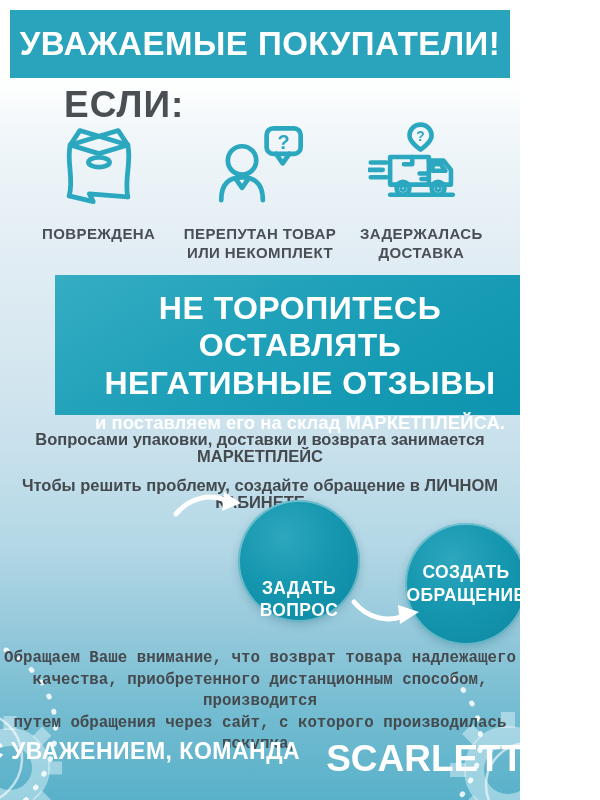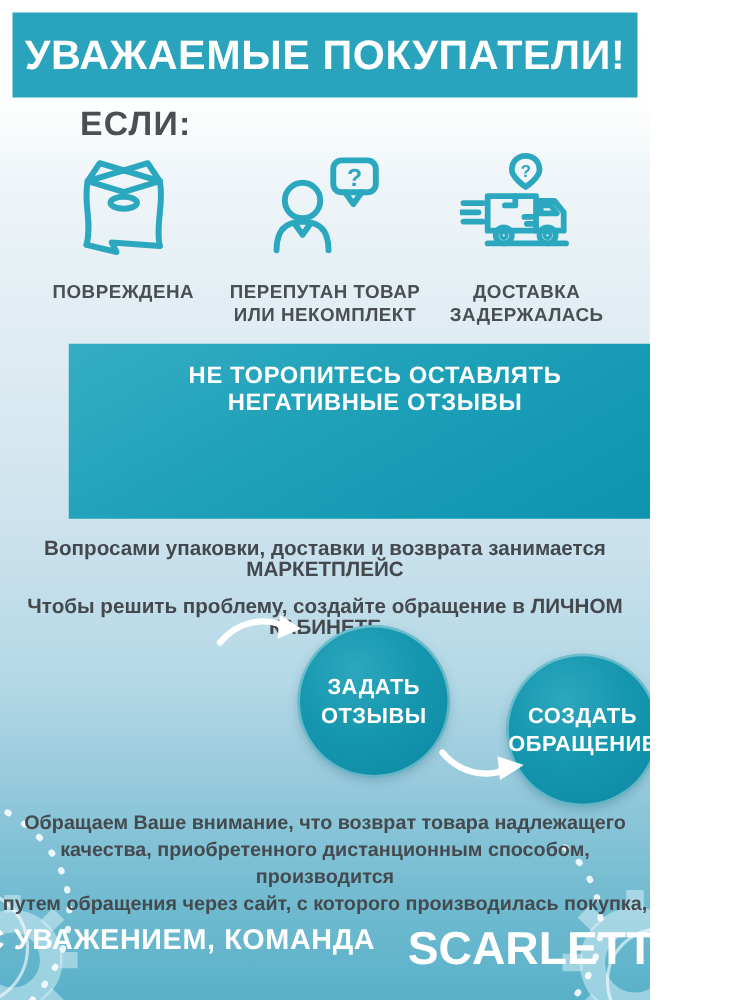--- a/index.html
+++ b/index.html
@@ -21,61 +21,61 @@
     left:10px;right:10px;top:10px;height:68px;
     background:#2aa4bc;
     display:flex;align-items:center;justify-content:center;
   }
   .top-banner-text{
     color:#ffffff;font-size:33px;font-weight:bold;letter-spacing:.5px;white-space:nowrap;
   }
   
   .if-heading{
     left:64px;top:84px;
-    color:#4a4f54;font-size:27px;font-weight:bold;letter-spacing:1px;
+    color:#4a4f54;font-size:37px;font-weight:bold;letter-spacing:1px;
   }
   
   .icons-row{
     left:0;right:0;top:120px;height:145px;
     display:flex;justify-content:space-between;padding:0 18px;box-sizing:border-box;
   }
   .issue-col{width:190px;display:flex;flex-direction:column;align-items:center;}
   .issue-icon{height:96px;display:flex;align-items:flex-end;justify-content:center;}
   .issue-label{
     margin-top:9px;text-align:center;color:#4a4f54;
     font-size:15px;font-weight:bold;line-height:1.25;letter-spacing:.4px;white-space:nowrap;
   }
   .icon-stroke{stroke:#2ba8bf;fill:none;stroke-width:5;stroke-linecap:round;stroke-linejoin:round;}
   .icon-fillmark{fill:#2ba8bf;font-weight:bold;font-family:"Liberation Sans",sans-serif;}
   
   .warning-box{
     left:55px;top:275px;width:490px;height:140px;
     background:linear-gradient(150deg,#35adc3 0%, #1da0b8 45%, #0d93ae 100%);
     text-align:center;box-sizing:border-box;padding-top:15px;
   }
-  .warning-headline{color:#fff;font-size:19px;font-weight:bold;line-height:1.17;letter-spacing:.5px;}
+  .warning-headline{color:#fff;font-size:32px;font-weight:bold;line-height:1.17;letter-spacing:.5px;}
   .warning-subtext{margin-top:9px;color:#fff;font-size:18.5px;font-weight:bold;line-height:1.25;}
   
   .info-block{left:0;right:0;top:431px;text-align:center;}
   .info-line{color:#44494e;font-size:16.5px;font-weight:bold;line-height:1.0;}
   .info-line + .info-line{margin-top:13px;}
   
   .step-circle{
     width:122px;height:122px;border-radius:50%;
     background:radial-gradient(circle at 38% 30%, #2da7bd 0%, #1597af 45%, #0d87a2 100%);
     box-shadow:inset 0 0 0 2px rgba(255,255,255,.35), 0 3px 8px rgba(30,90,110,.25);
     display:flex;align-items:center;justify-content:center;text-align:center;
   }
   .step-label{color:#fff;font-size:17.5px;font-weight:bold;line-height:1.3;letter-spacing:.4px;}
   .arrow-svg{overflow:visible;}
   .arrow-stroke{stroke:#ffffff;stroke-width:5;fill:none;stroke-linecap:round;}
   .arrow-head{fill:#ffffff;}
   
   .notice{left:0;right:0;top:648px;text-align:center;}
-  .notice-line{color:#454a4f;font-size:15.8px;font-weight:bold;line-height:21.5px;}
+  .notice-line{color:#454a4f;font-size:15.8px;font-weight:bold;line-height:21.5px;font-family:Liberation Mono, monospace;}
   
   .footer{
     left:0;right:0;top:738px;height:52px;
     display:flex;justify-content:center;gap:26px;
   }
   .footer-closing{color:#ffffff;font-size:23px;font-weight:bold;letter-spacing:.5px;white-space:nowrap;}
   .brand{color:#ffffff;font-size:37px;font-weight:bold;letter-spacing:0px;white-space:nowrap;display:flex;align-items:flex-start;}
   .brand-reg{font-size:13px;margin-top:2px;}
   
   .decor{pointer-events:none;}
@@ -184,44 +184,45 @@
               <circle cx="38" cy="72" r="1.6"></circle>
             <circle cx="76" cy="72" r="7"></circle>
               <circle cx="76" cy="72" r="1.6"></circle>
             <path d="M24,79 H92"></path>
             <path d="M3,44 H20 M1,52 H16 M3,60 H20"></path>
           </g>
           <text class="icon-fillmark" x="57" y="21" font-size="15" text-anchor="middle">?</text>
         </svg>
       </div>
       <div class="issue-label">
+        <div>ЗАДЕРЖАЛАСЬ</div>
         <div>ДОСТАВКА</div>
-        <div>ЗАДЕРЖАЛАСЬ</div>
       </div>
     </div>
   </div>
 
   <div class="abs warning-box">
     <div class="warning-headline">
       <div>НЕ ТОРОПИТЕСЬ ОСТАВЛЯТЬ</div>
       <div>НЕГАТИВНЫЕ ОТЗЫВЫ</div>
     </div>
     <div class="warning-subtext">
+      <div>и поставляем его на склад МАРКЕТПЛЕЙСА.</div>
     </div>
   </div>
 
   <div class="abs info-block">
     <div class="info-line">Вопросами упаковки, доставки и возврата занимается МАРКЕТПЛЕЙС</div>
     <div class="info-line">Чтобы решить проблему, создайте обращение в ЛИЧНОМ КАБИНЕТЕ</div>
   </div>
 
-  <div class="abs step-circle" style="left:238px;top:500px;">
+  <div class="abs step-circle" style="left:238px;top:500px;align-items:flex-end;">
     <div class="step-label">
       <div>ЗАДАТЬ</div>
-      <div>ОТЗЫВЫ</div>
+      <div>ВОПРОС</div>
     </div>
   </div>
   <div class="abs step-circle" style="left:405px;top:523px;text-align:center;">
     <div class="step-label">
       <div>СОЗДАТЬ</div>
       <div>ОБРАЩЕНИЕ</div>
     </div>
   </div>
 
   <svg class="abs arrow-svg" style="left:172px;top:490px;" width="72" height="30" viewBox="0 0 72 30">

